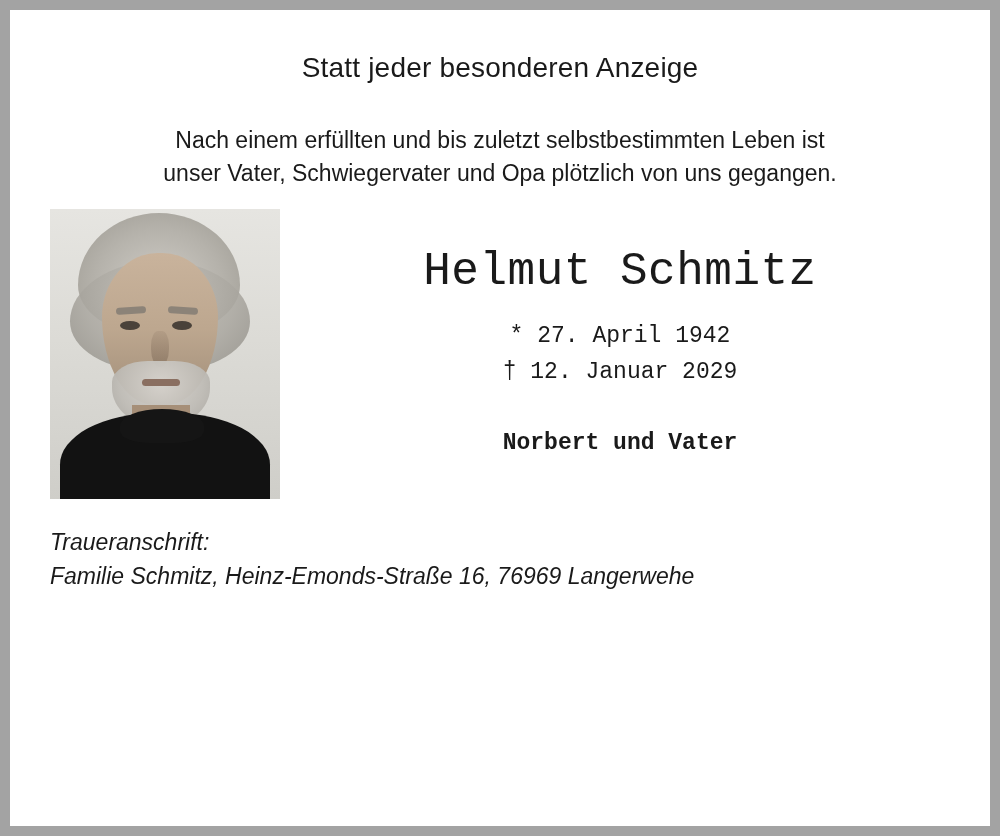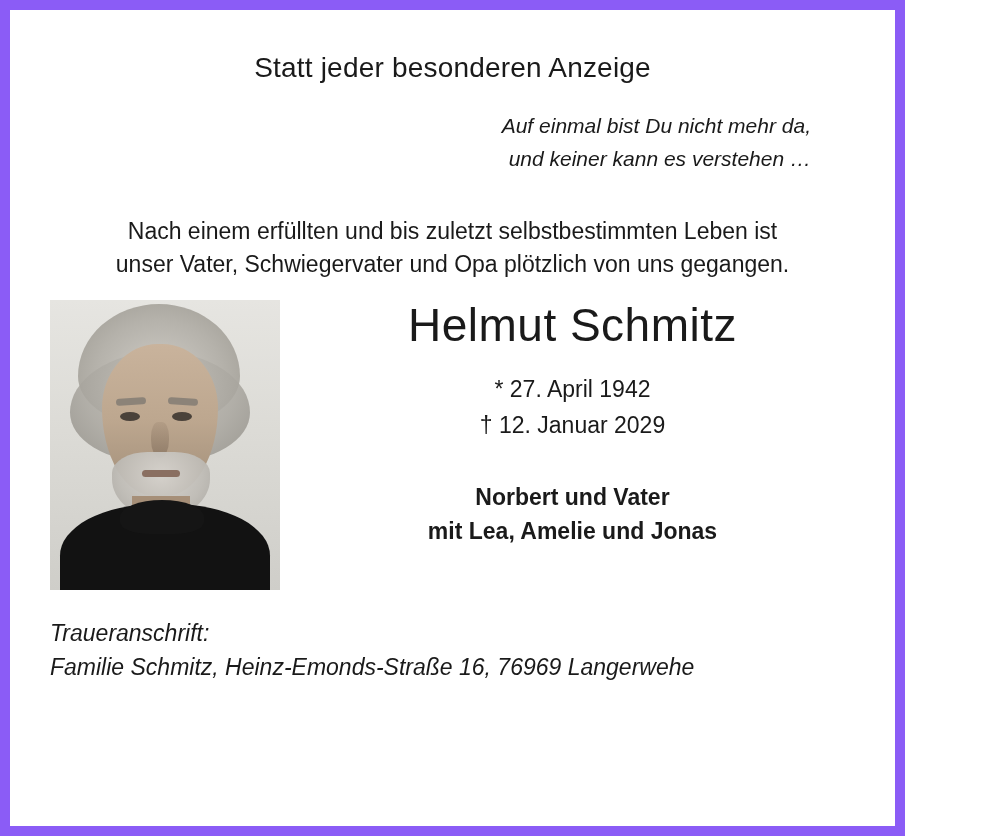--- a/index.html
+++ b/index.html
@@ -9,23 +9,23 @@
   }
   body {
     width: 1000px;
     height: 836px;
     font-family: "Liberation Sans", sans-serif;
     color: #1a1a1a;
     overflow: hidden;
   }
   .obituary {
     box-sizing: border-box;
-    width: 905px;
+    width: 1000px;
     height: 836px;
-    border: 10px solid #8b5cf6;
+    border: 10px solid #a3a3a3;
     background: #ffffff;
     padding: 30px 32px 18px 32px;
     position: relative;
   }
   .headline {
     text-align: center;
     font-size: 28px;
     letter-spacing: 0.2px;
     margin-top: 12px;
     margin-bottom: 26px;
@@ -45,22 +45,23 @@
     line-height: 1.45;
     margin-top: 40px;
     margin-bottom: 10px;
     color: #1a1a1a;
   }
   .intro .line {
     display: block;
   }
   .body-area {
     display: flex;
-    align-items: flex-start;
+    align-items: center;
     margin-top: 8px;
+    font-family: Liberation Mono, monospace;
   }
   .portrait-wrap {
     width: 240px;
     flex: 0 0 240px;
     padding-left: 8px;
     padding-top: 8px;
   }
   .portrait {
     width: 230px;
     height: 290px;
@@ -214,24 +215,20 @@
     height: 26px;
   }
 </style>
 </head>
 <body>
 
 <div class="obituary">
 
   <div class="headline">Statt jeder besonderen Anzeige</div>
 
-  <div class="verse">
-    <div>Auf einmal bist Du nicht mehr da,</div>
-    <div>und keiner kann es verstehen …</div>
-  </div>
 
   <div class="intro">
     <span class="line">Nach einem erfüllten und bis zuletzt selbstbestimmten Leben ist</span>
     <span class="line">unser Vater, Schwiegervater und Opa plötzlich von uns gegangen.</span>
   </div>
 
   <div class="body-area">
 
     <div class="portrait-wrap">
       <div class="portrait" role="img">
@@ -253,21 +250,20 @@
     </div>
 
     <div class="main-col">
       <div class="name">Helmut Schmitz</div>
       <div class="dates">
         <div>* 27. April 1942</div>
         <div>† 12. Januar 2029</div>
       </div>
       <div class="family">
         <div class="bold">Norbert und Vater</div>
-        <div class="bold">mit Lea, Amelie und Jonas</div>
       </div>
     </div>
 
   </div>
 
   <div class="footer">
     <div>Traueranschrift:</div>
     <div>Familie Schmitz, Heinz-Emonds-Straße 16, 76969 Langerwehe</div>
     <div class="spacer"></div>
   </div>

